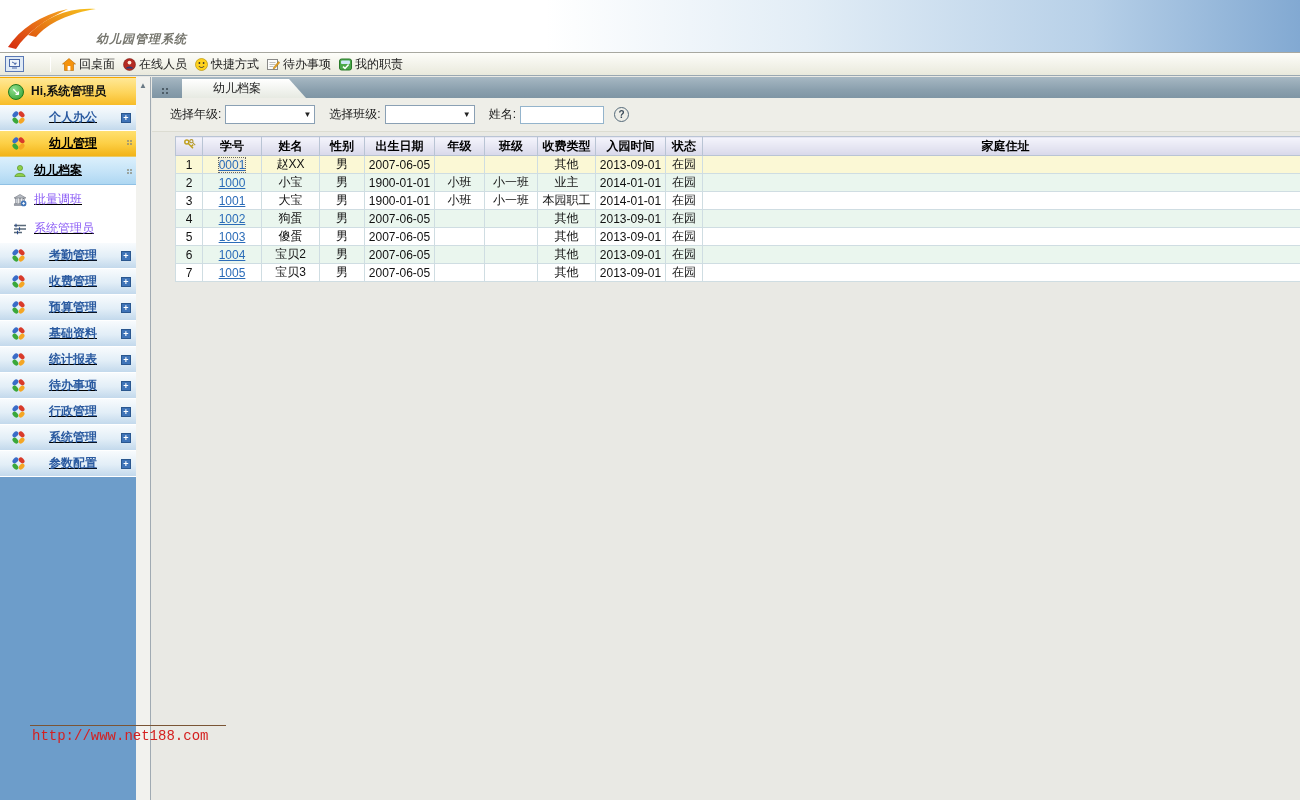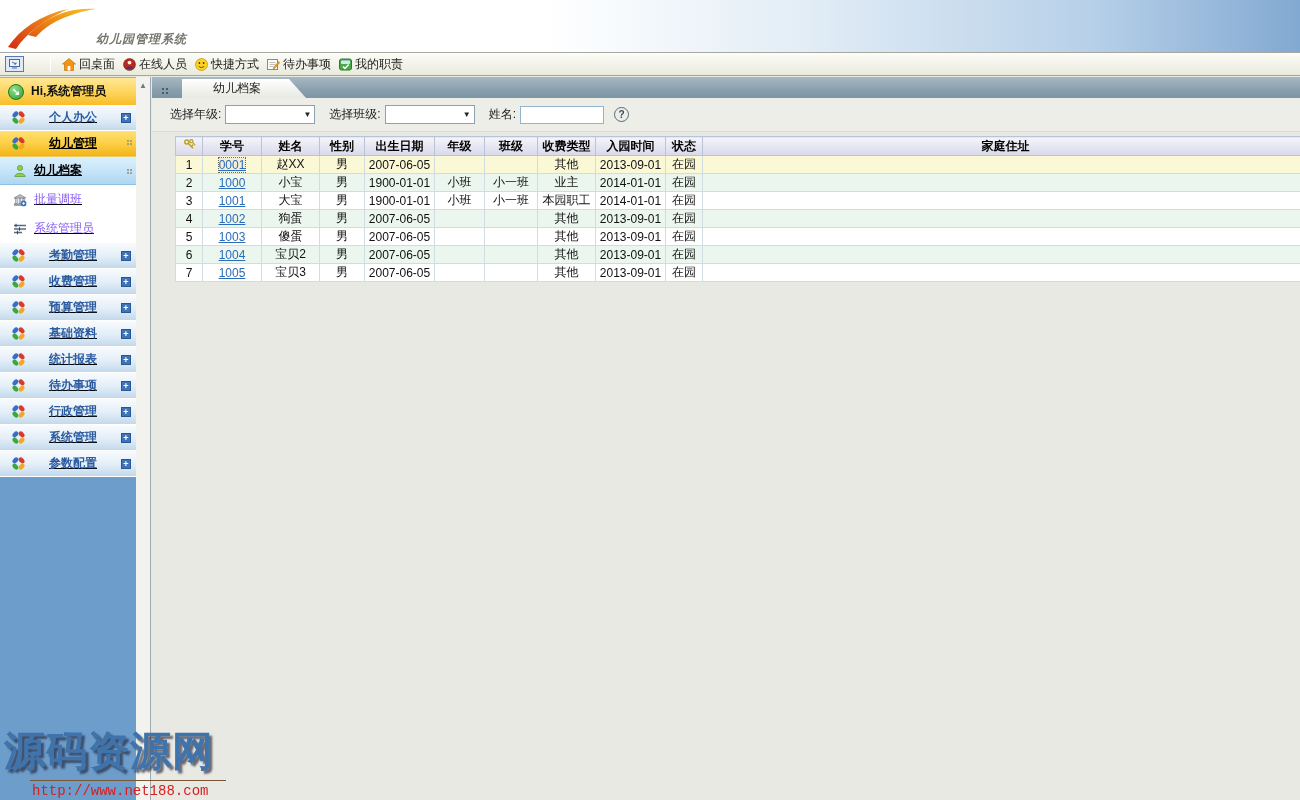--- a/index.html
+++ b/index.html
@@ -532,16 +532,15 @@
             <td>2013-09-01</td>
             <td>在园</td>
             <td></td>
           </tr>
         </tbody>
     </table>
   </div>
 </div>
 
 <div class="watermark">
-  <div class="wm-title">源码资源网</div>
   <div class="wm-line"></div>
   <div class="wm-url">http://www.net188.com</div>
 </div>
 
 </body></html>

